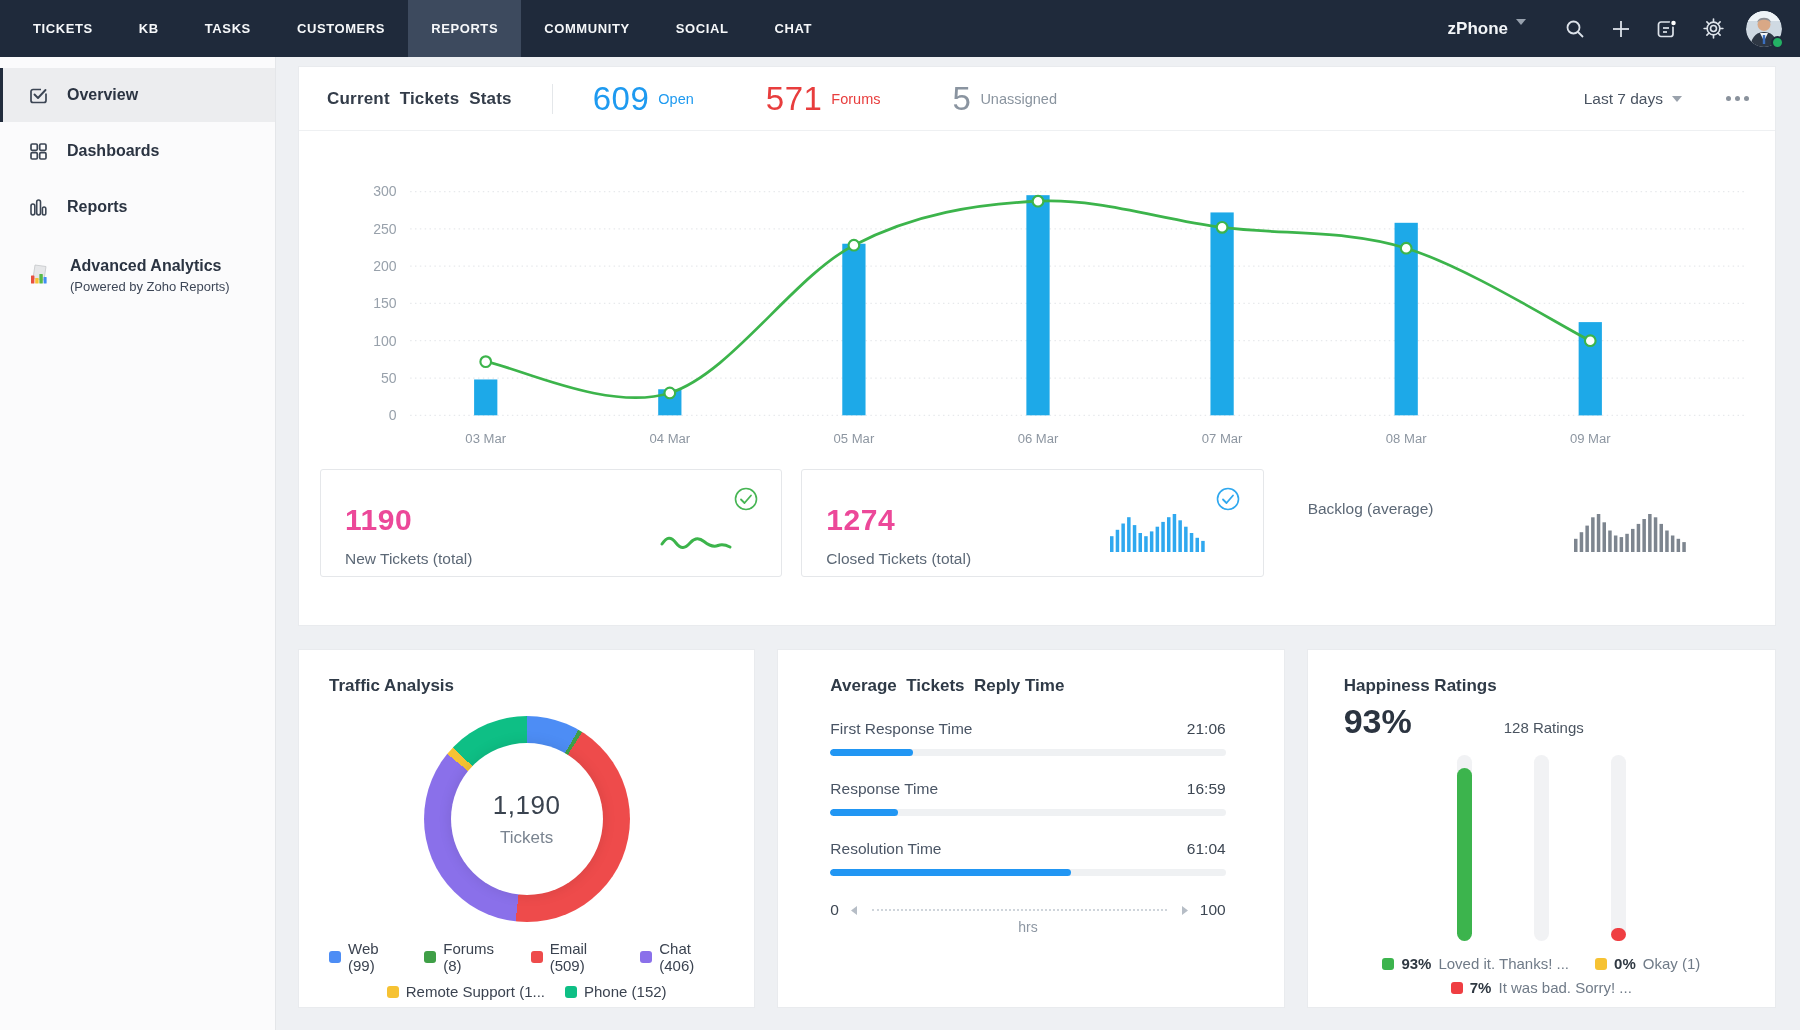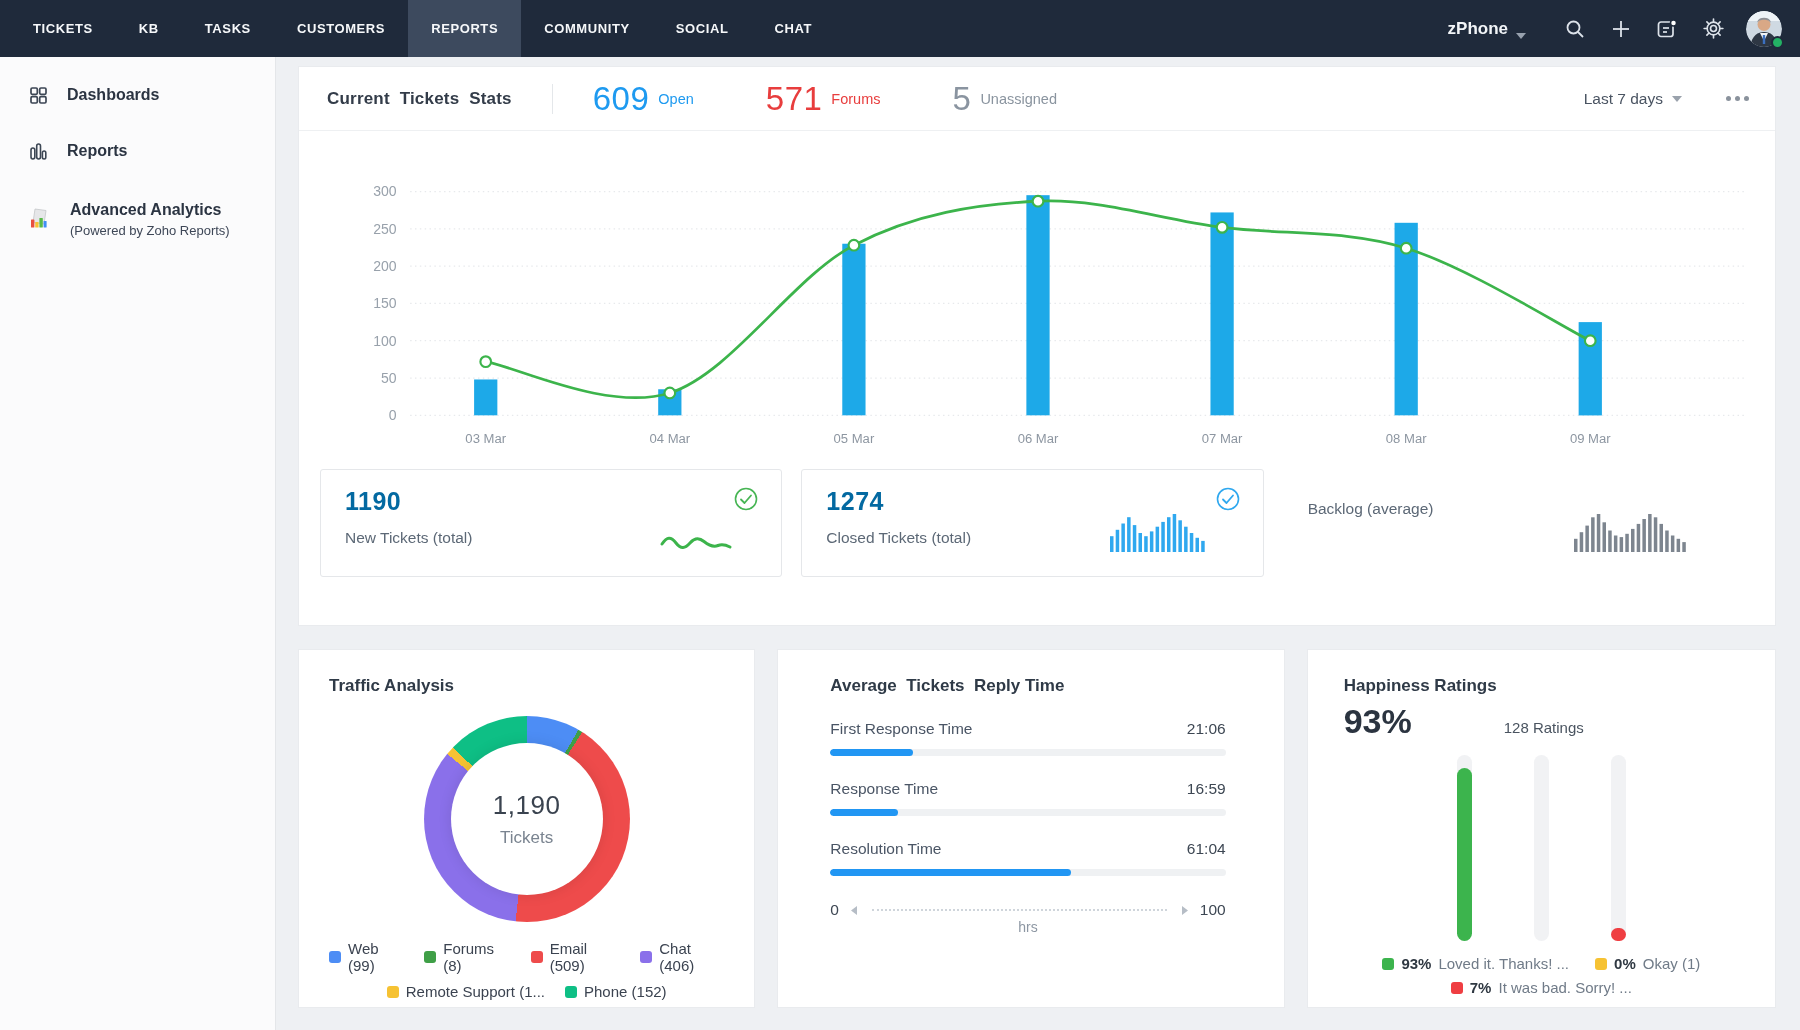--- a/index.html
+++ b/index.html
@@ -7,21 +7,21 @@
     font-family:"Liberation Sans", sans-serif; background:#eef0f3; color:#333c49; }
 
   
   .topnav { position:fixed; top:0; left:0; width:1800px; height:57px;
     background:#1f2a3b; display:flex; align-items:stretch; z-index:50; }
   .nav-tabs { display:flex; margin-left:10px; }
   .nav-item { display:flex; align-items:center; padding:0 23px; color:#f6f8fa;
     font-size:13px; font-weight:700; letter-spacing:.6px; cursor:pointer; }
   .nav-item.active { background:#3d4a5e; }
   .nav-right { margin-left:auto; display:flex; align-items:center; padding-right:18px; }
-  .dept { display:flex; align-items:flex-end; gap:8px; color:#f2f5f8; font-size:17px;
+  .dept { display:flex; align-items:flex-start; gap:8px; color:#f2f5f8; font-size:17px;
     font-weight:700; margin-right:26px; cursor:pointer; }
   .caret { width:0; height:0; border-left:5px solid transparent; border-right:5px solid transparent;
     border-top:6px solid #97a1ae; }
   .icon-btn { width:46px; height:57px; display:flex; align-items:center; justify-content:center;
     color:#dde3ea; cursor:pointer; background:none; border:none; }
   .icon-btn svg { stroke:#dde3ea; }
   .avatar { position:relative; width:36px; height:36px; margin-left:10px; cursor:pointer; }
   .avatar .photo { width:36px; height:36px; border-radius:50%; overflow:hidden; display:block; }
   .status-dot { position:absolute; right:-2px; bottom:-2px; width:13px; height:13px;
     border-radius:50%; background:#23b164; border:2px solid #1f2a3b; }
@@ -56,21 +56,21 @@
   .more-menu { display:flex; gap:4px; margin-left:44px; cursor:pointer; }
   .more-menu i { width:5px; height:5px; border-radius:50%; background:#8a929c; }
 
   .chart-wrap { padding:14px 20px 0 22px; }
   .chart-wrap svg { display:block; width:100%; height:auto; }
 
   .cards { display:flex; gap:19px; padding:16px 30px 0 21px; }
   .card { position:relative; flex:1; height:108px; border:1px solid #e5e7ea; border-radius:3px;
     padding:17px 24px; background:#fff; }
   .card.no-border { border-color:transparent; }
-  .card-value { font-size:25px; font-weight:700; color:#0369a1; letter-spacing:.5px; }
+  .card-value { font-size:30px; font-weight:700; color:#ec4899; letter-spacing:.5px;margin-top:16px; }
   .card-label { margin-top:13px; font-size:15.5px; color:#5c6876; }
   .card-status { position:absolute; top:16px; right:22px; }
   .card-spark { position:absolute; right:48px; bottom:22px; }
   .card-spark.bars { right:56px; bottom:24px; }
 
   
   .bottom-row { display:flex; gap:22px; margin:23px 24px 0 22px; }
   .bpanel { flex:1; height:359px; position:relative; overflow:hidden; }
   .bpanel-title { font-size:17px; font-weight:700; color:#2f3a47; }
 
@@ -181,20 +181,27 @@
           <circle cx="18" cy="13.5" r="6.5" fill="#d9a886"></circle>
           <path d="M11.5 12 C12 7.5 24 7.5 24.5 12 L24.5 10 C23 5.5 13 5.5 11.5 10 Z" fill="#8d9096"></path>
         </g>
       </svg>
       <span class="status-dot"></span>
     </div>
   </div>
 </header>
 
 <aside class="sidebar">
+  <div class="side-item active">
+    <svg width="21" height="21" viewBox="0 0 21 21" fill="none" stroke="#3c4654" stroke-width="1.7">
+      <path d="M18 8.5 V15.5 A2 2 0 0 1 16 17.5 H5 A2 2 0 0 1 3 15.5 V6.5 A2 2 0 0 1 5 4.5 H13"></path>
+      <polyline points="6.5,9.5 10,13 17.5,5" stroke-width="1.9" stroke-linecap="round" stroke-linejoin="round"></polyline>
+    </svg>
+    <span>Overview</span>
+  </div>
   <div class="side-item">
     <svg width="21" height="21" viewBox="0 0 21 21" fill="none" stroke="#3c4654" stroke-width="1.7">
       <rect x="3" y="3" width="6.3" height="6.3" rx="1.2"></rect>
         <rect x="11.7" y="3" width="6.3" height="6.3" rx="1.2"></rect>
       <rect x="3" y="11.7" width="6.3" height="6.3" rx="1.2"></rect>
         <rect x="11.7" y="11.7" width="6.3" height="6.3" rx="1.2"></rect>
     </svg>
     <span>Dashboards</span>
   </div>
   <div class="side-item">

